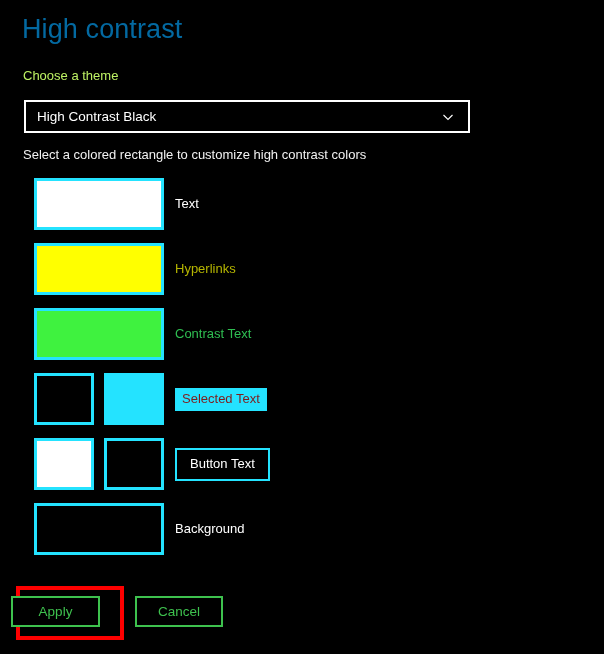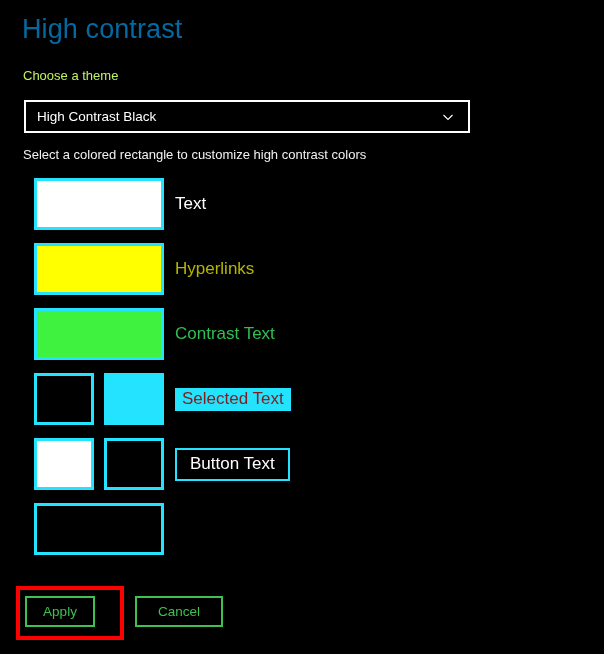--- a/index.html
+++ b/index.html
@@ -111,21 +111,21 @@
     width: 60px;
   }
 
   .row-label {
     position: absolute;
     left: 175px;
     top: 0;
     height: 52px;
     display: flex;
     align-items: center;
-    font-size: 17px;
+    font-size: 13px;
     line-height: 16px;
     white-space: nowrap;
   }
   .row-label .lbl-text {
     display: inline-block;
   }
   .row-label.plain .lbl-text {
     color: #ffffff;
   }
   .row-label.link .lbl-text {
@@ -161,22 +161,22 @@
     border: 2px solid #3ec14e;
     background: #000000;
     color: #3ec14e;
     font-size: 13.5px;
     font-family: "Liberation Sans", sans-serif;
     line-height: 27px;
     text-align: center;
     padding: 0;
   }
   .btn-apply {
-    left: 25px;
-    width: 70px;
+    left: 11px;
+    width: 89px;
   }
   .btn-cancel {
     left: 135px;
     width: 88px;
   }
 
   .highlight-box {
     position: absolute;
     left: 16px;
     top: 0px;
@@ -237,20 +237,23 @@
   <div class="swatch-row">
     <button class="swatch dual-a" style="background:#ffffff"></button>
     <button class="swatch dual-b" style="background:#000000"></button>
     <div class="row-label buttonlike">
       <span class="lbl-text">Button Text</span>
     </div>
   </div>
 
   <div class="swatch-row">
     <button class="swatch single" style="background:#000000"></button>
+    <div class="row-label plain">
+      <span class="lbl-text">Background</span>
+    </div>
   </div>
 
 </div>
 
 <div class="action-bar">
   <div class="highlight-box"></div>
   <button class="btn btn-apply">Apply</button>
   <button class="btn btn-cancel">Cancel</button>
 </div>
 

